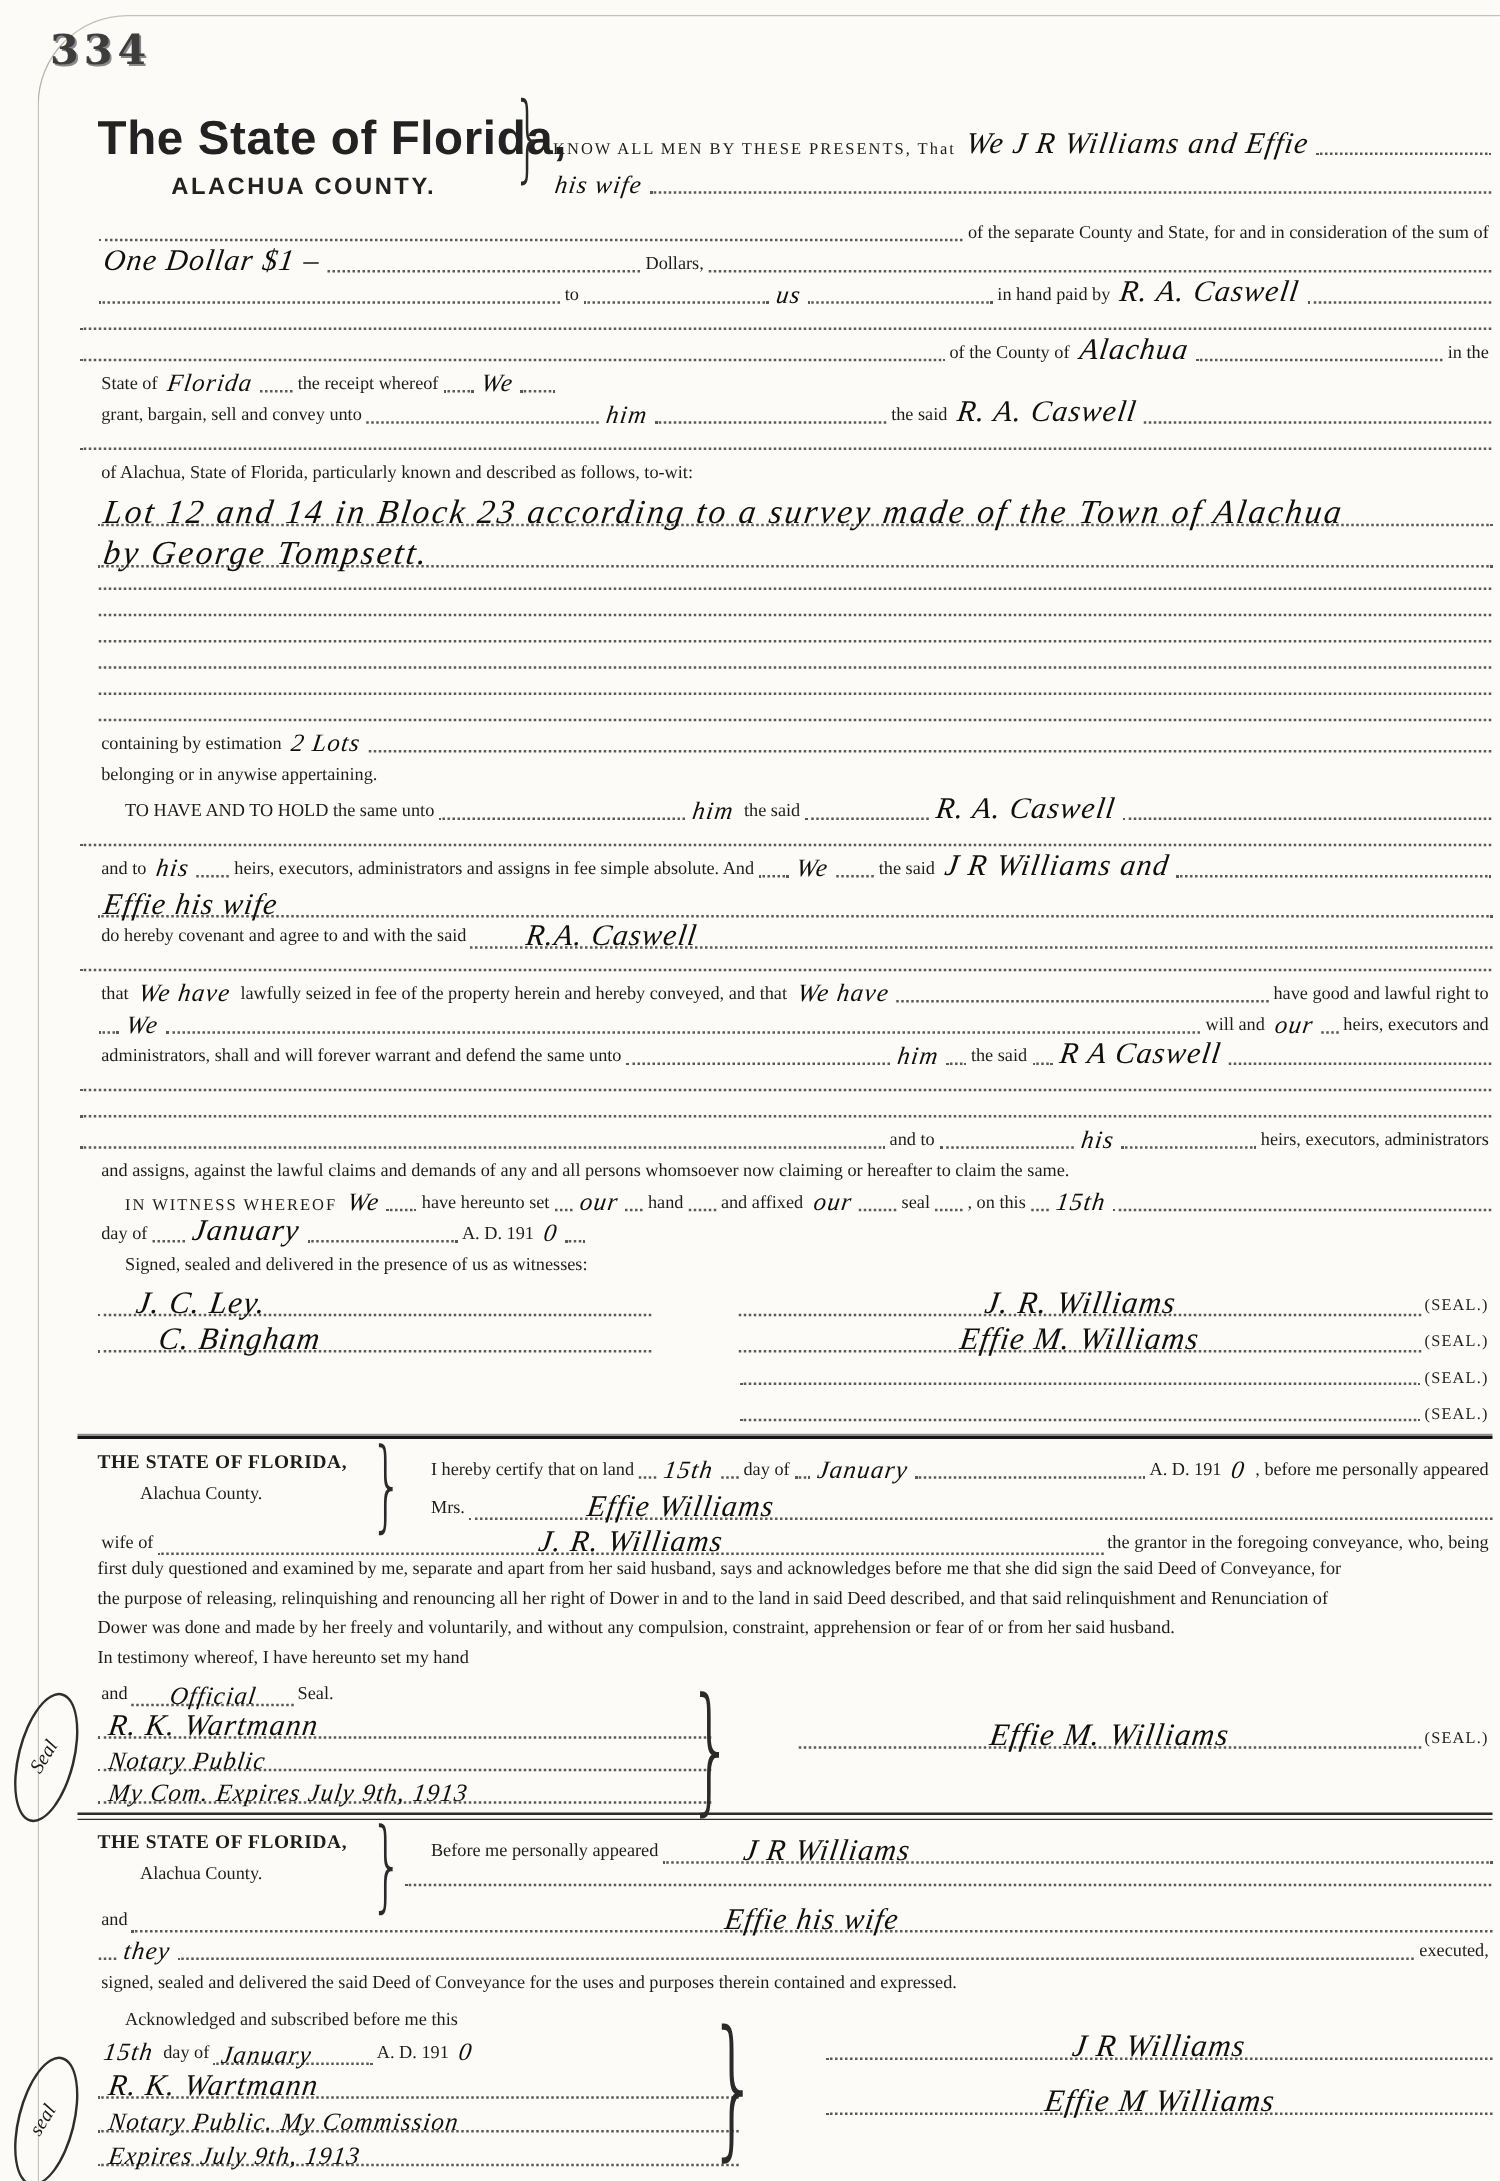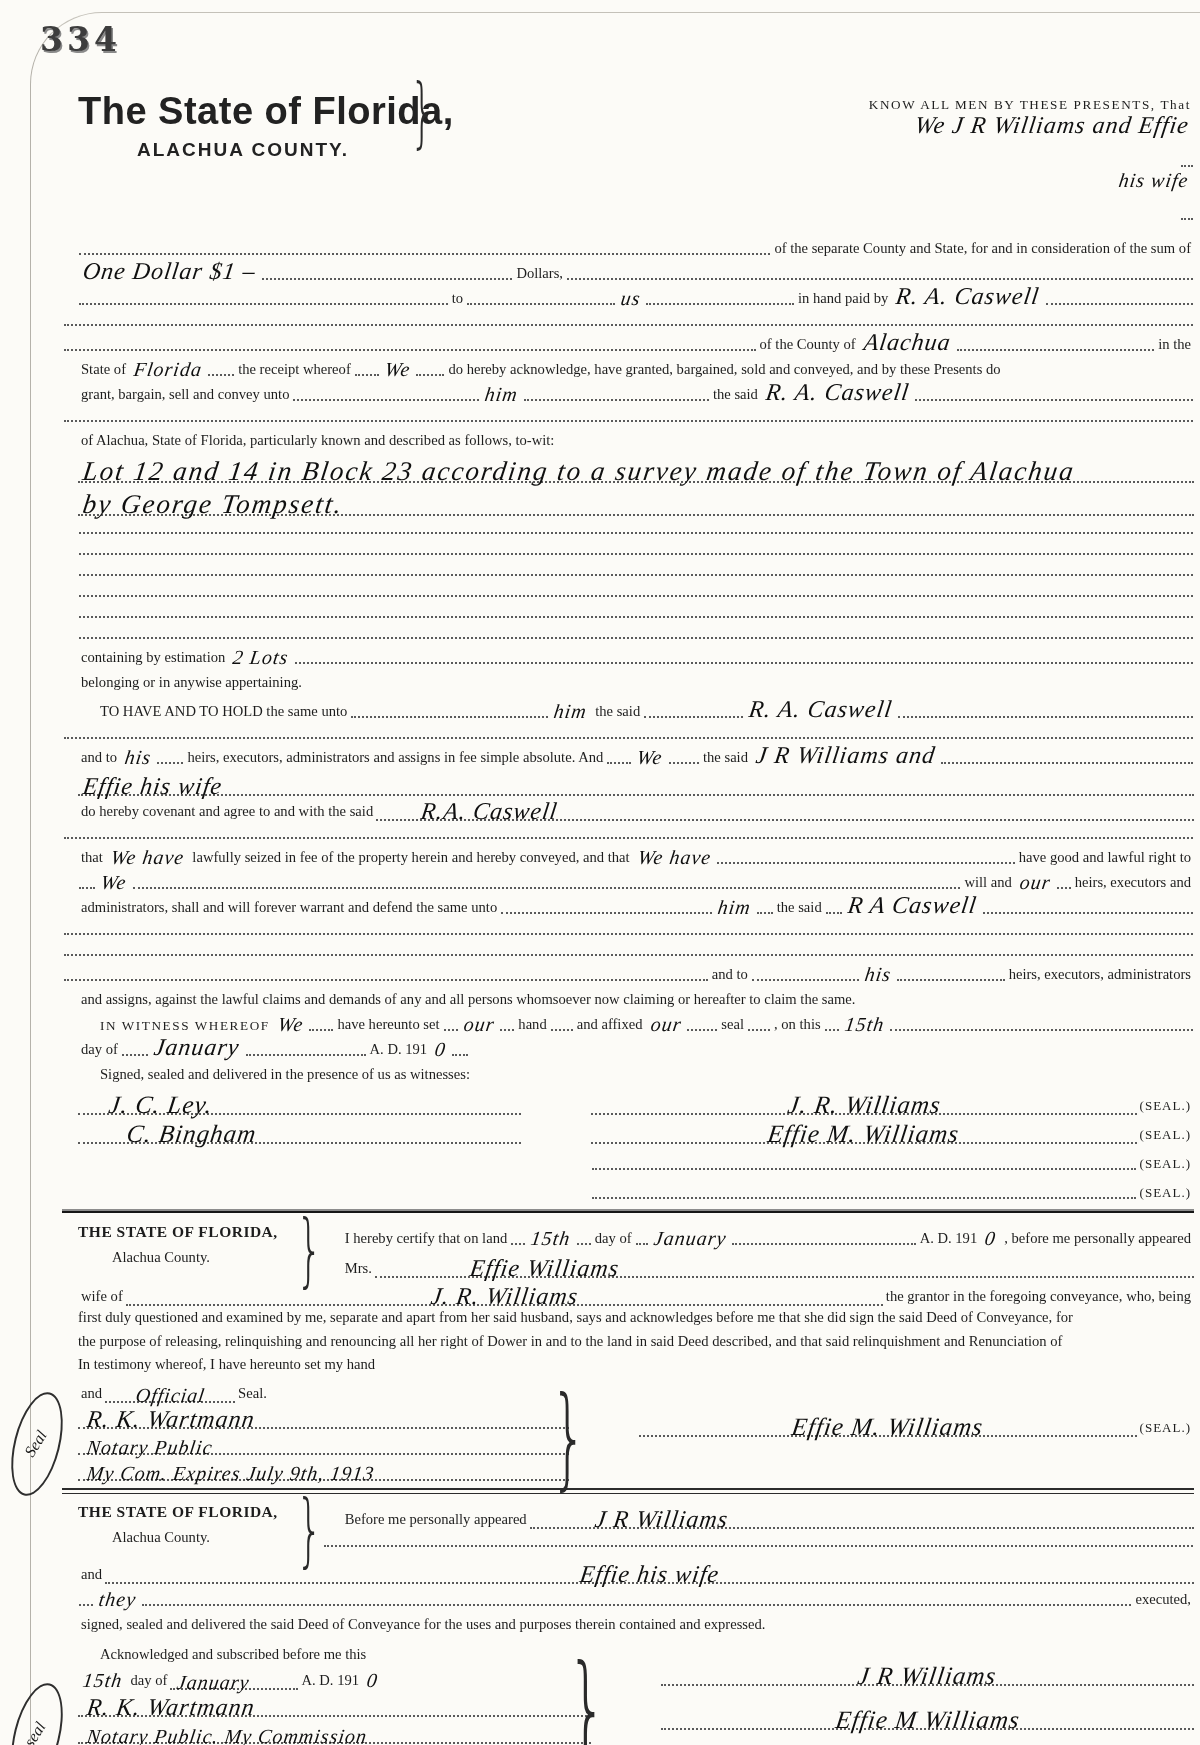--- a/index.html
+++ b/index.html
@@ -37,21 +37,21 @@
   .title-block { width:330px; flex:0 0 330px; text-align:center; padding-top:8px; }
   .title { font-family:"Liberation Sans",sans-serif; font-weight:bold; font-size:38px;
            letter-spacing:0.5px; white-space:nowrap; color:#222; }
   .county-sub { font-family:"Liberation Sans",sans-serif; font-weight:bold; font-size:19px;
                 letter-spacing:2px; margin-top:6px; color:#222; }
   .brace { font-family:"DejaVu Sans",sans-serif; font-weight:200; color:#2a2a2a;
            transform:scaleY(1.9); display:inline-block; }
   .brace.hdr { font-size:40px; margin:6px 4px 0 2px; }
   .brace.blk { font-size:42px; }
   .open-block { flex:1 1 auto; padding-top:14px; }
-  .open-block .r { min-height:31px;flex-direction:column; }
+  .open-block .r { min-height:31px; }
 
   .para { font-size:14.6px; line-height:1.62; white-space:nowrap; }
 
   .sig-block { display:flex; margin-top:2px; }
   .wit-col { flex:0 0 46%; padding-right:70px; }
   .seal-col { flex:1 1 auto; }
   .sig-block .r { min-height:29px; }
   .sig-name { font-size:25px; }
 
   .rule-thick { height:5px; margin:7px 0 7px -16px;
@@ -133,21 +133,20 @@
       <span class="p">in the</span>
     </div>
     <div class="r">
       <span class="p">State of</span>
       <span class="h">Florida</span>
       <i class="f" style="flex:0 0 26px"></i>
       <span class="p">the receipt whereof</span>
       <i class="f" style="flex:0 0 24px"></i>
       <span class="h">We</span>
       <i class="f" style="flex:0 0 28px"></i>
-      <span class="p">do hereby acknowledge, have granted, bargained, sold and conveyed, and by these Presents do</span>
     </div>
     <div class="r">
       <span class="p">grant, bargain, sell and convey unto</span>
       <i class="f" style="flex:2"></i>
       <span class="h">him</span>
       <i class="f" style="flex:2"></i>
       <span class="p">the said</span>
       <span class="h lg">R. A. Caswell</span>
       <i class="f" style="flex:3"></i>
     </div>
@@ -382,20 +381,21 @@
     </div>
     <div class="r" style="min-height:28px">
       <span class="p">wife of</span>
       <div class="fh">
         <span class="h lg">J. R. Williams</span>
       </div>
       <span class="p">the grantor in the foregoing conveyance, who, being</span>
     </div>
     <div class="para">first duly questioned and examined by me, separate and apart from her said husband, says and acknowledges before me that she did sign the said Deed of Conveyance, for</div>
     <div class="para">the purpose of releasing, relinquishing and renouncing all her right of Dower in and to the land in said Deed described, and that said relinquishment and Renunciation of</div>
+    <div class="para">Dower was done and made by her freely and voluntarily, and without any compulsion, constraint, apprehension or fear of or from her said husband.</div>
     <div class="para">In testimony whereof, I have hereunto set my hand</div>
 
     <div class="twocol">
       <div class="oval" style="left:-64px; top:14px">
         <span class="oval-txt">Seal</span>
       </div>
       <div class="lcol">
         <div class="r" style="min-height:26px">
           <span class="p">and</span>
           <div class="fh" style="flex:0 0 130px">

